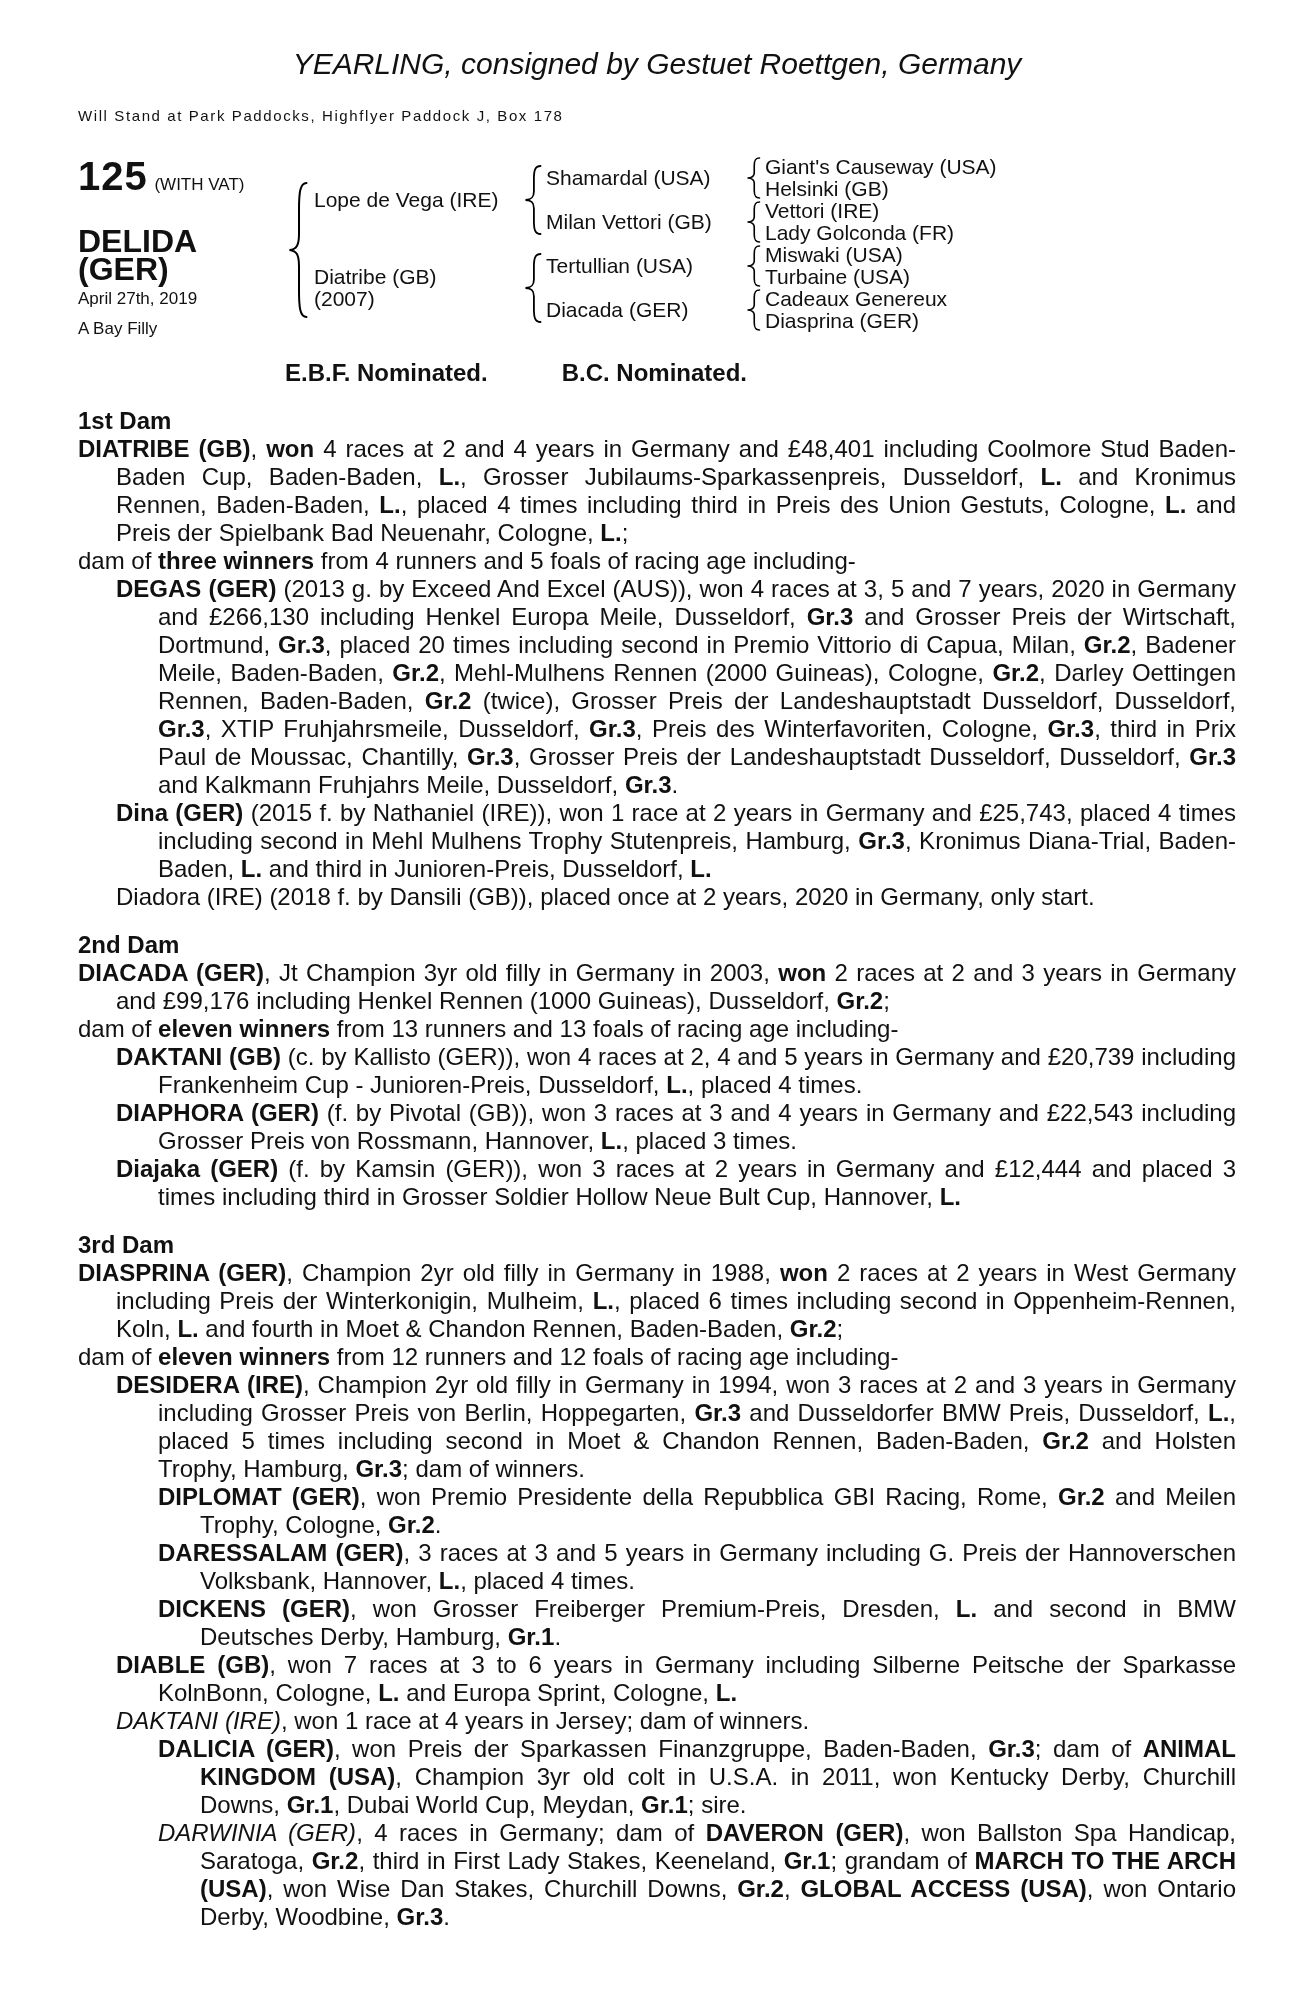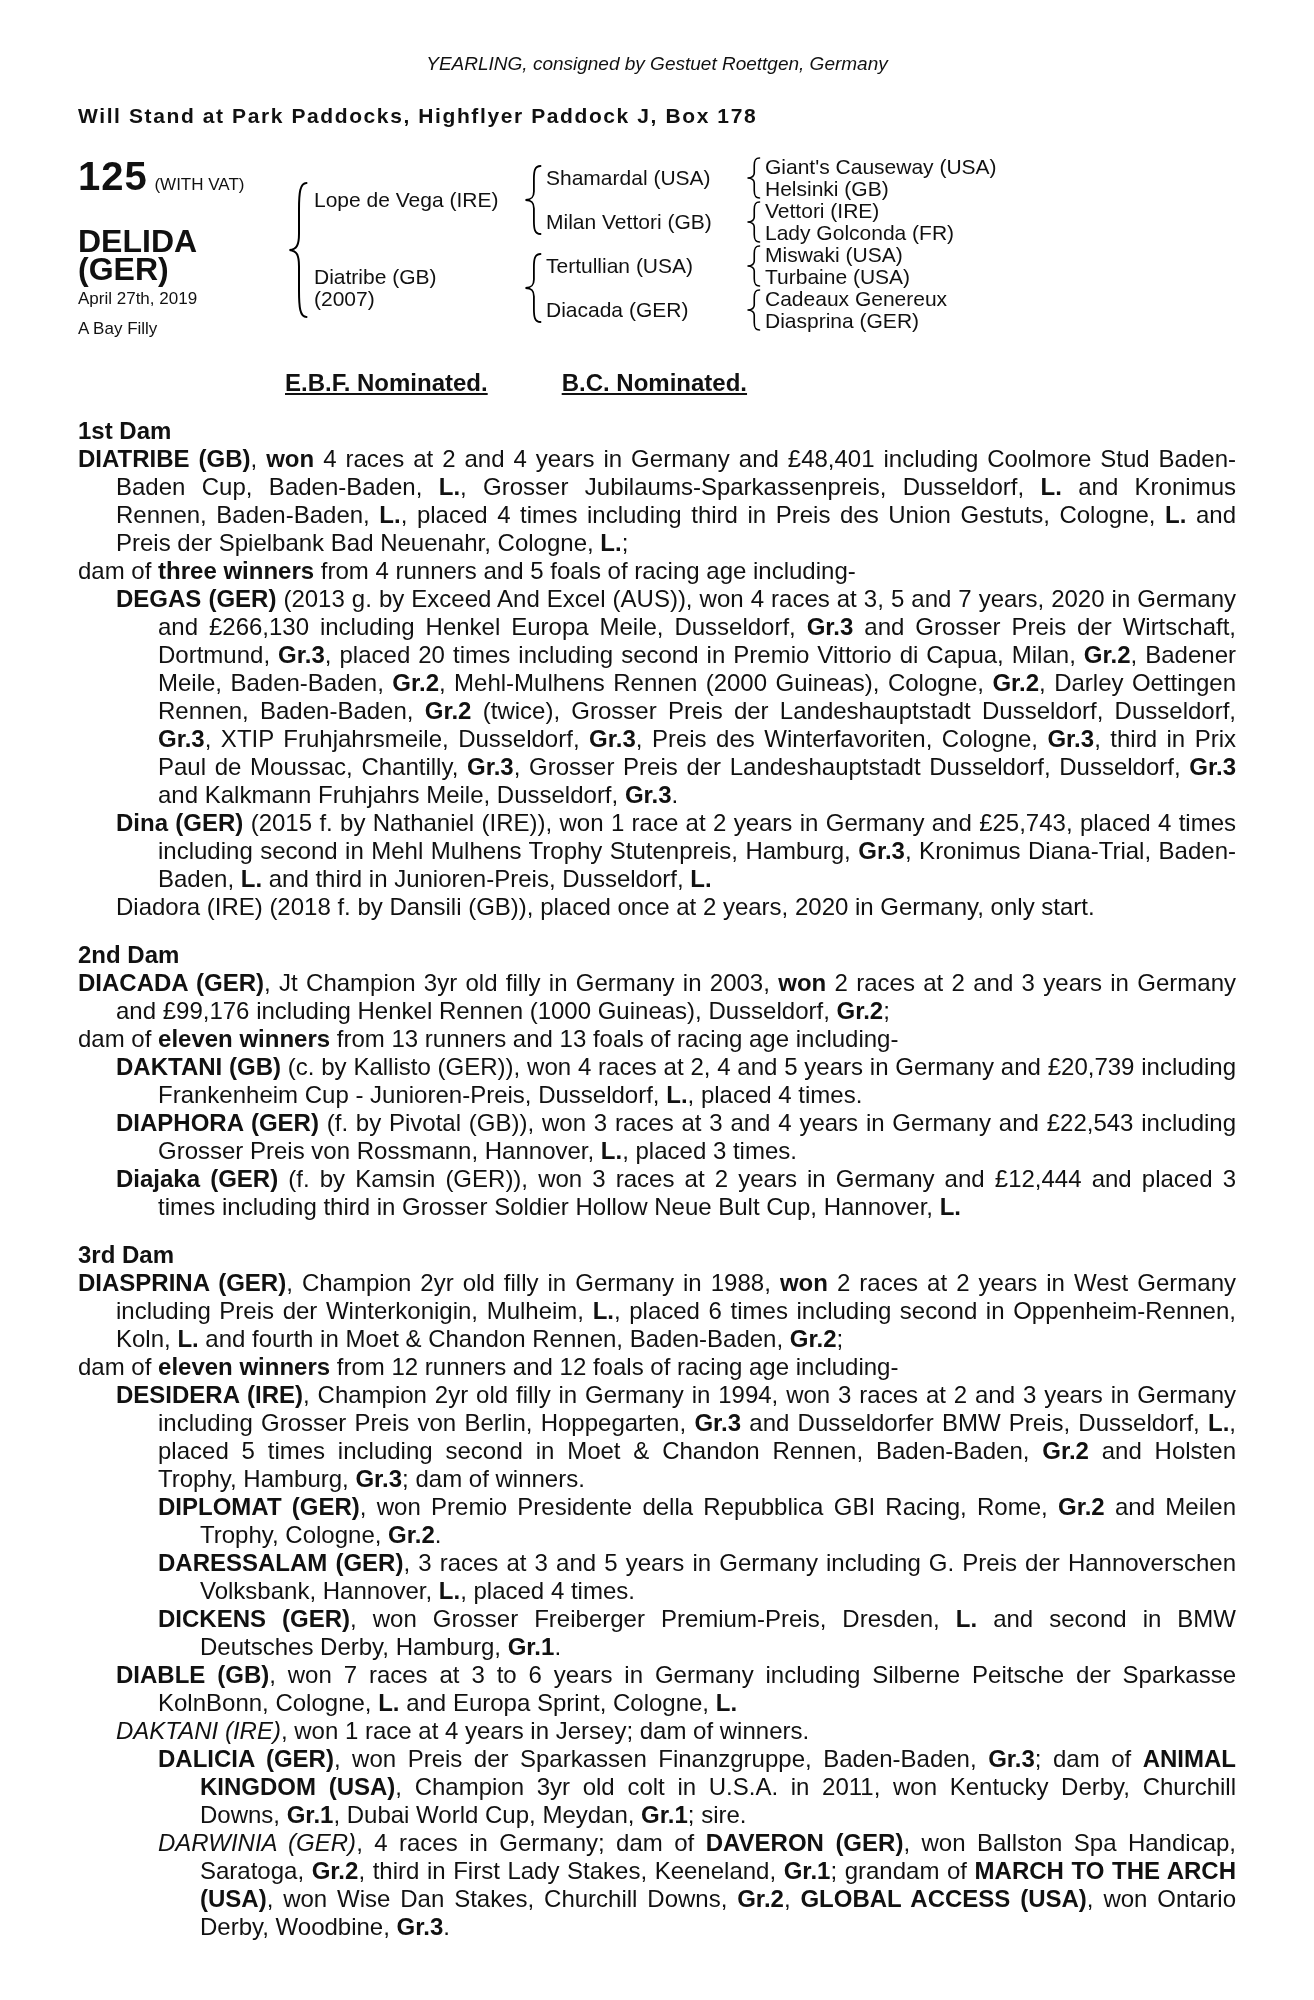--- a/index.html
+++ b/index.html
@@ -5,22 +5,22 @@
   * { margin:0; padding:0; box-sizing:border-box; }
   html,body { background:#ffffff; }
   body {
     width:1314px; min-height:2000px;
     color:#111;
     font-family:"Liberation Sans", sans-serif;
     font-size:24px; line-height:28px;
   }
   .page { padding:50px 78px 30px 78px; }
 
-  .title { text-align:center; font-style:italic; font-size:19px; }
-  .stand  { margin-top:24px; font-weight:bold; font-size:21px; letter-spacing:1.6px; }
+  .title { text-align:center; font-style:italic; font-size:30px; }
+  .stand  { margin-top:24px; font-weight:normal; font-size:15px; letter-spacing:1.6px; }
 
   
   .ped-wrap { margin-top:26px; display:flex; align-items:stretch; }
   .lot-col { width:210px; padding-top:6px; }
   .lot-num-row { white-space:nowrap; }
   .lot-num { font-size:40px; font-weight:bold; letter-spacing:1px; }
   .vat { font-size:17px; }
   .lot-name { font-weight:bold; margin-top:28px; font-size:32px; }
   .lot-line { font-size:17px; margin-top:2px; }
 
@@ -31,21 +31,21 @@
   .pname { white-space:nowrap; }
   .bl-cell { display:flex; align-items:center; width:22px; height:100%; }
   .gp-stack { display:flex; flex-direction:column; }
   .gp { display:flex; align-items:center; height:44px; }
   .gpname { width:200px; white-space:nowrap; }
   .bs-cell { display:flex; align-items:center; width:19px; height:100%; }
   .ggp-stack { display:flex; flex-direction:column; justify-content:center; }
   .ggp { width:250px; height:22px; line-height:22px; white-space:nowrap; }
   .brace svg { display:block; }
 
-  .noms { display:flex; margin-top:26px; padding-left:207px; font-weight:bold;text-decoration:underline; }
+  .noms { display:flex; margin-top:16px; padding-left:207px; font-weight:bold; }
   .noms .nom2 { margin-left:74px; }
 
   
   #sections { margin-top:4px; }
   .sec-heading { font-weight:bold; margin-top:20px; }
   #sections p { text-align:justify; }
   .lvl0 { }
   .lvl1 { padding-left:38px;  text-indent:-38px; }
   .lvl2 { padding-left:80px;  text-indent:-42px; }
   .lvl3 { padding-left:122px; text-indent:-42px; }

